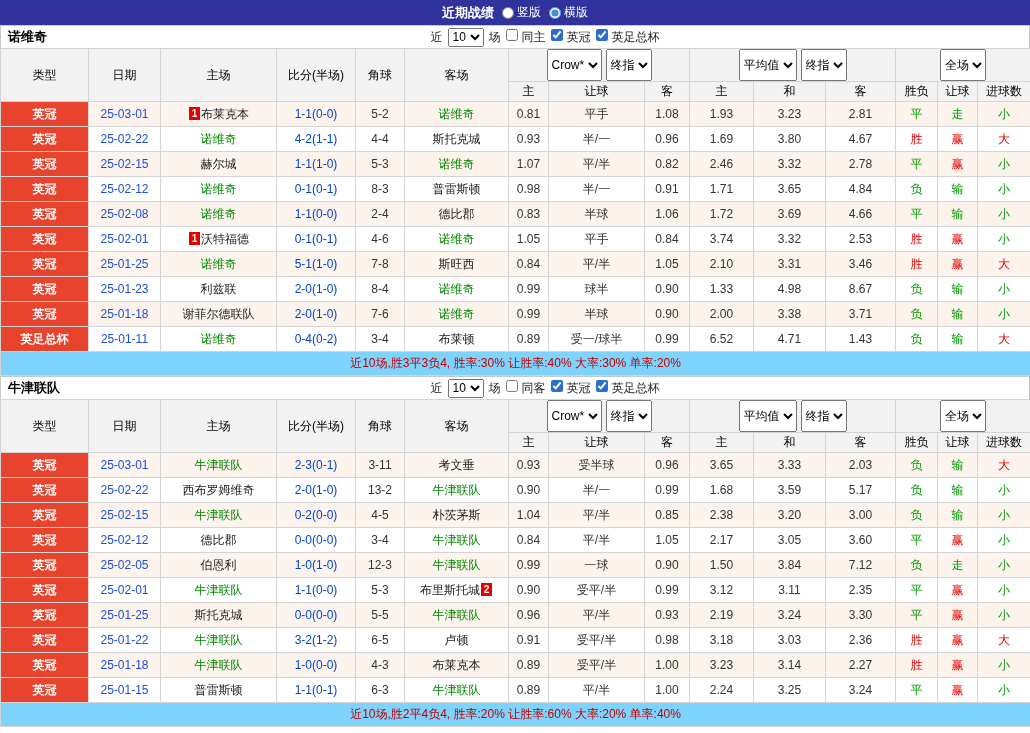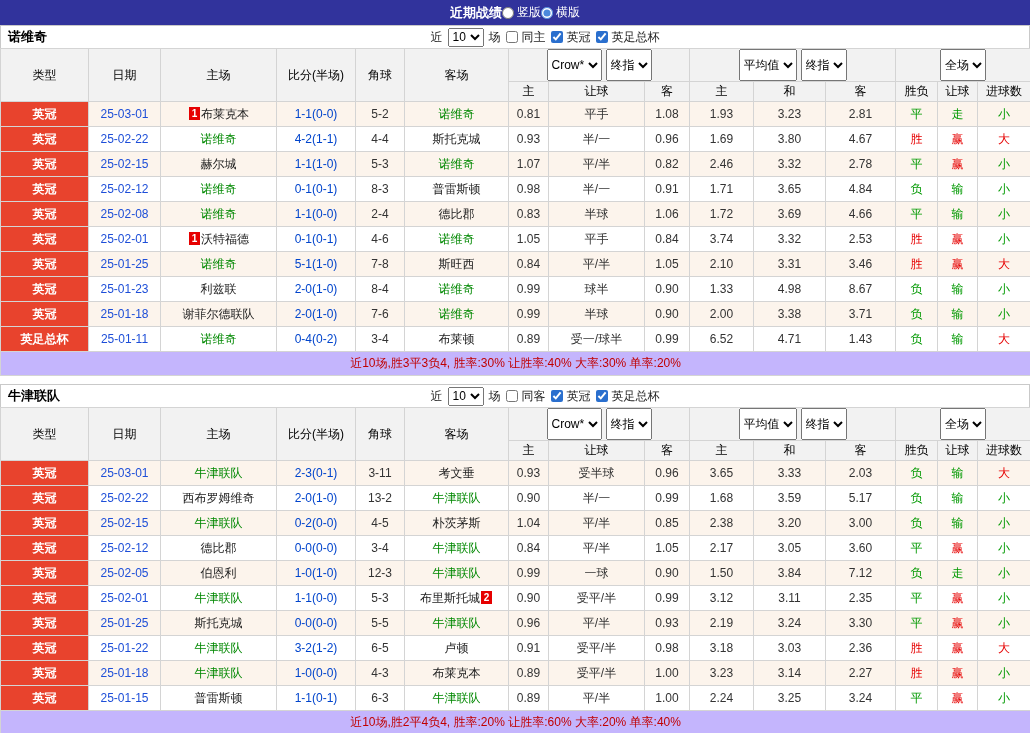--- a/index.html
+++ b/index.html
@@ -11,40 +11,40 @@
     color: #222;
     background: #fff;
   }
   .topbar {
     background: #31339c;
     color: #fff;
     height: 25px;
     display: flex;
     align-items: center;
     justify-content: center;
-    gap: 0;
+    gap: 8px;
   }
   .topbar .title { font-weight: bold; font-size: 13px; }
   .topbar label { display: inline-flex; align-items: center; gap: 3px; cursor: pointer; }
   .topbar input[type=radio] { accent-color: #4b89dc; margin: 0; width: 12px; height: 12px; }
 
-  .section { margin-bottom: 8px; }
+  .section { }
   .team-header {
     position: relative;
     height: 23px;
     border: 1px solid #c9c9c9;
     border-bottom: none;
     display: flex;
     align-items: center;
     justify-content: center;
   }
   .team-name { position: absolute; left: 7px; font-weight: bold; font-size: 13px; color: #000; }
   .filters { display: inline-flex; align-items: center; gap: 5px; margin-left: 60px; }
   .filters select { height: 19px; font-size: 12px; font-family: inherit; }
-  .filters label { display: inline-flex; align-items: center; gap: 4px; cursor: pointer; }
+  .filters label { display: inline-flex; align-items: flex-start; gap: 4px; cursor: pointer; }
   input[type=checkbox] { accent-color: #2a6fce; margin: 0; width: 12px; height: 12px; }
 
   table { border-collapse: collapse; width: 1030px; table-layout: fixed; }
   th, td {
     border: 1px solid #d4d4d4;
     text-align: center;
     padding: 0 1px;
     overflow: hidden;
     white-space: nowrap;
   }
@@ -65,21 +65,21 @@
     background: #e60000;
     color: #fff;
     font-size: 10px;
     line-height: 13px;
     width: 11px;
     height: 13px;
     vertical-align: 1px;
     margin: 0 1px;
     font-weight: bold;
   }
-  tfoot td { height: 24px; color: #c00000; background: #c4b5fd; }
+  tfoot td { height: 24px; color: #c00000; background: #7dd3fc; }
 </style>
 </head>
 <body>
 
 <div class="topbar">
   <span class="title">近期战绩</span>
   <label>
     <input type="radio" name="layout" style="">
     <span>竖版</span>
   </label>

